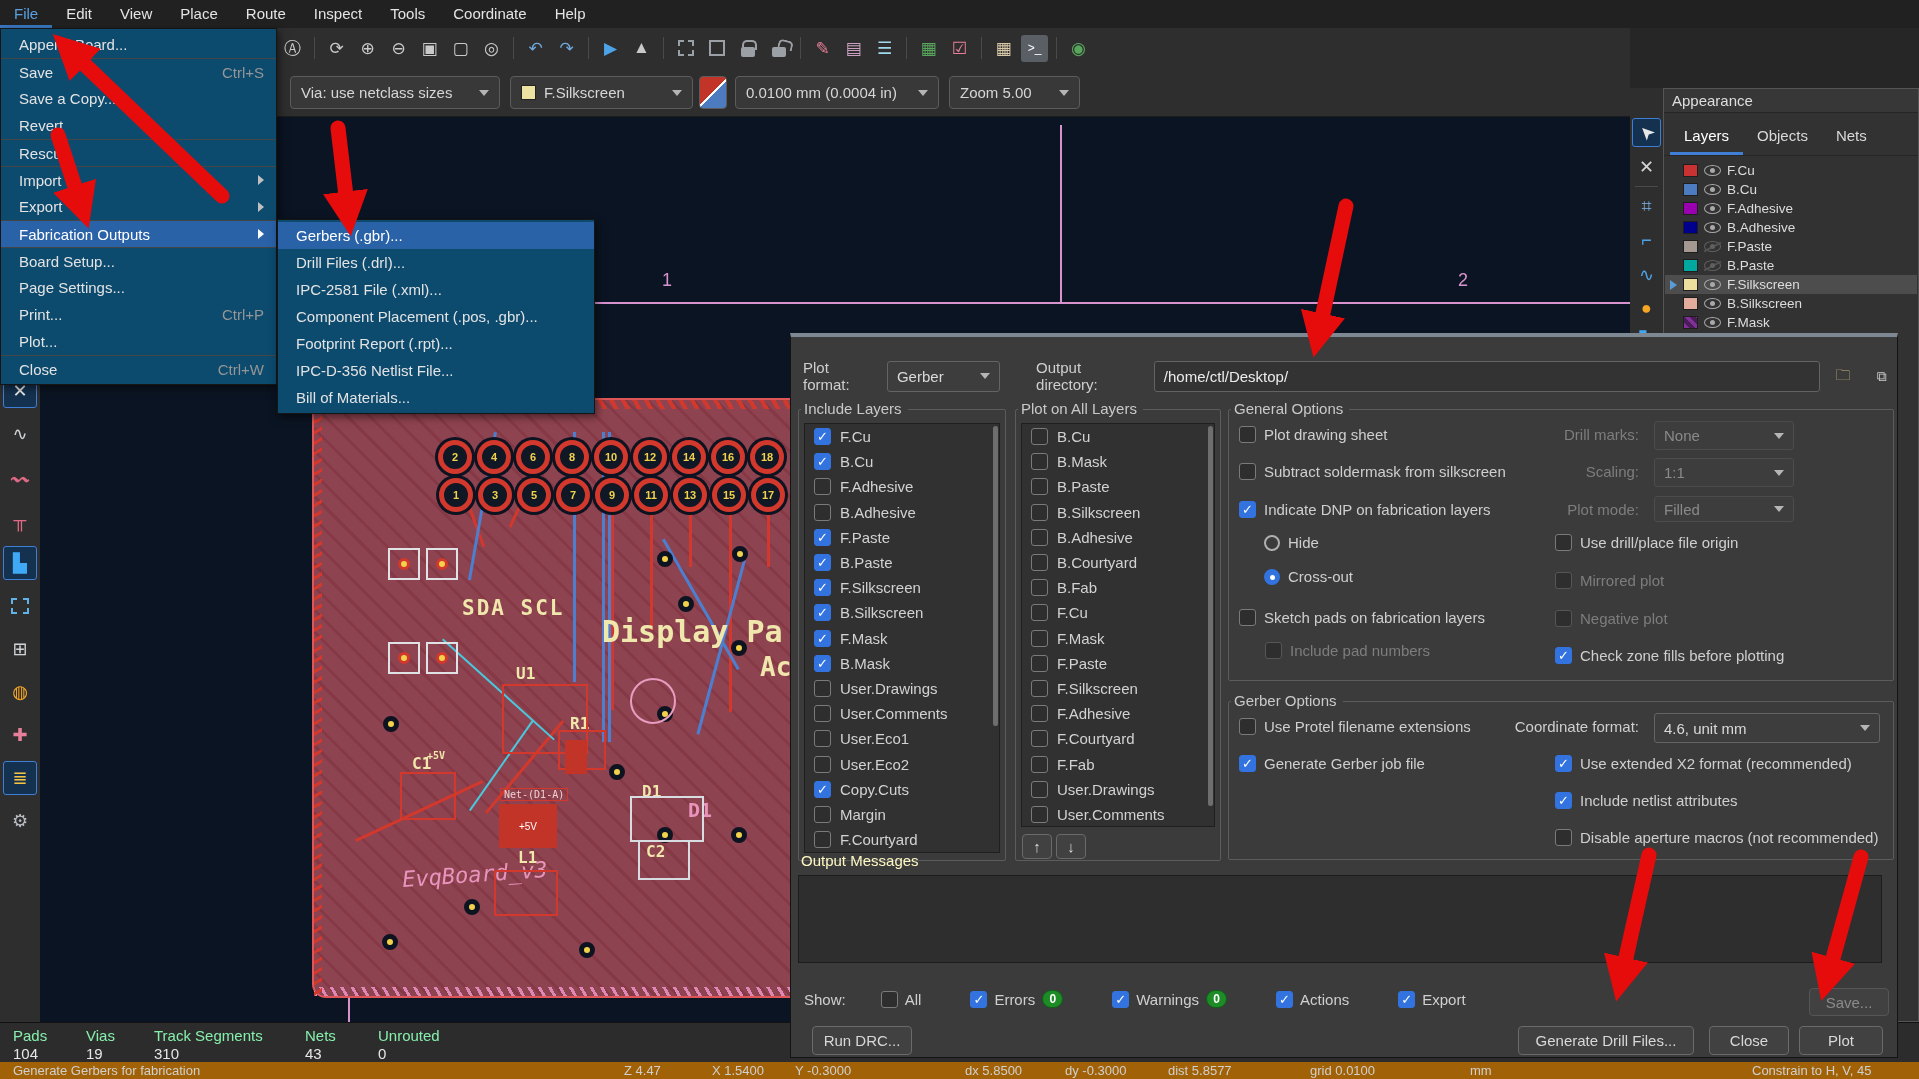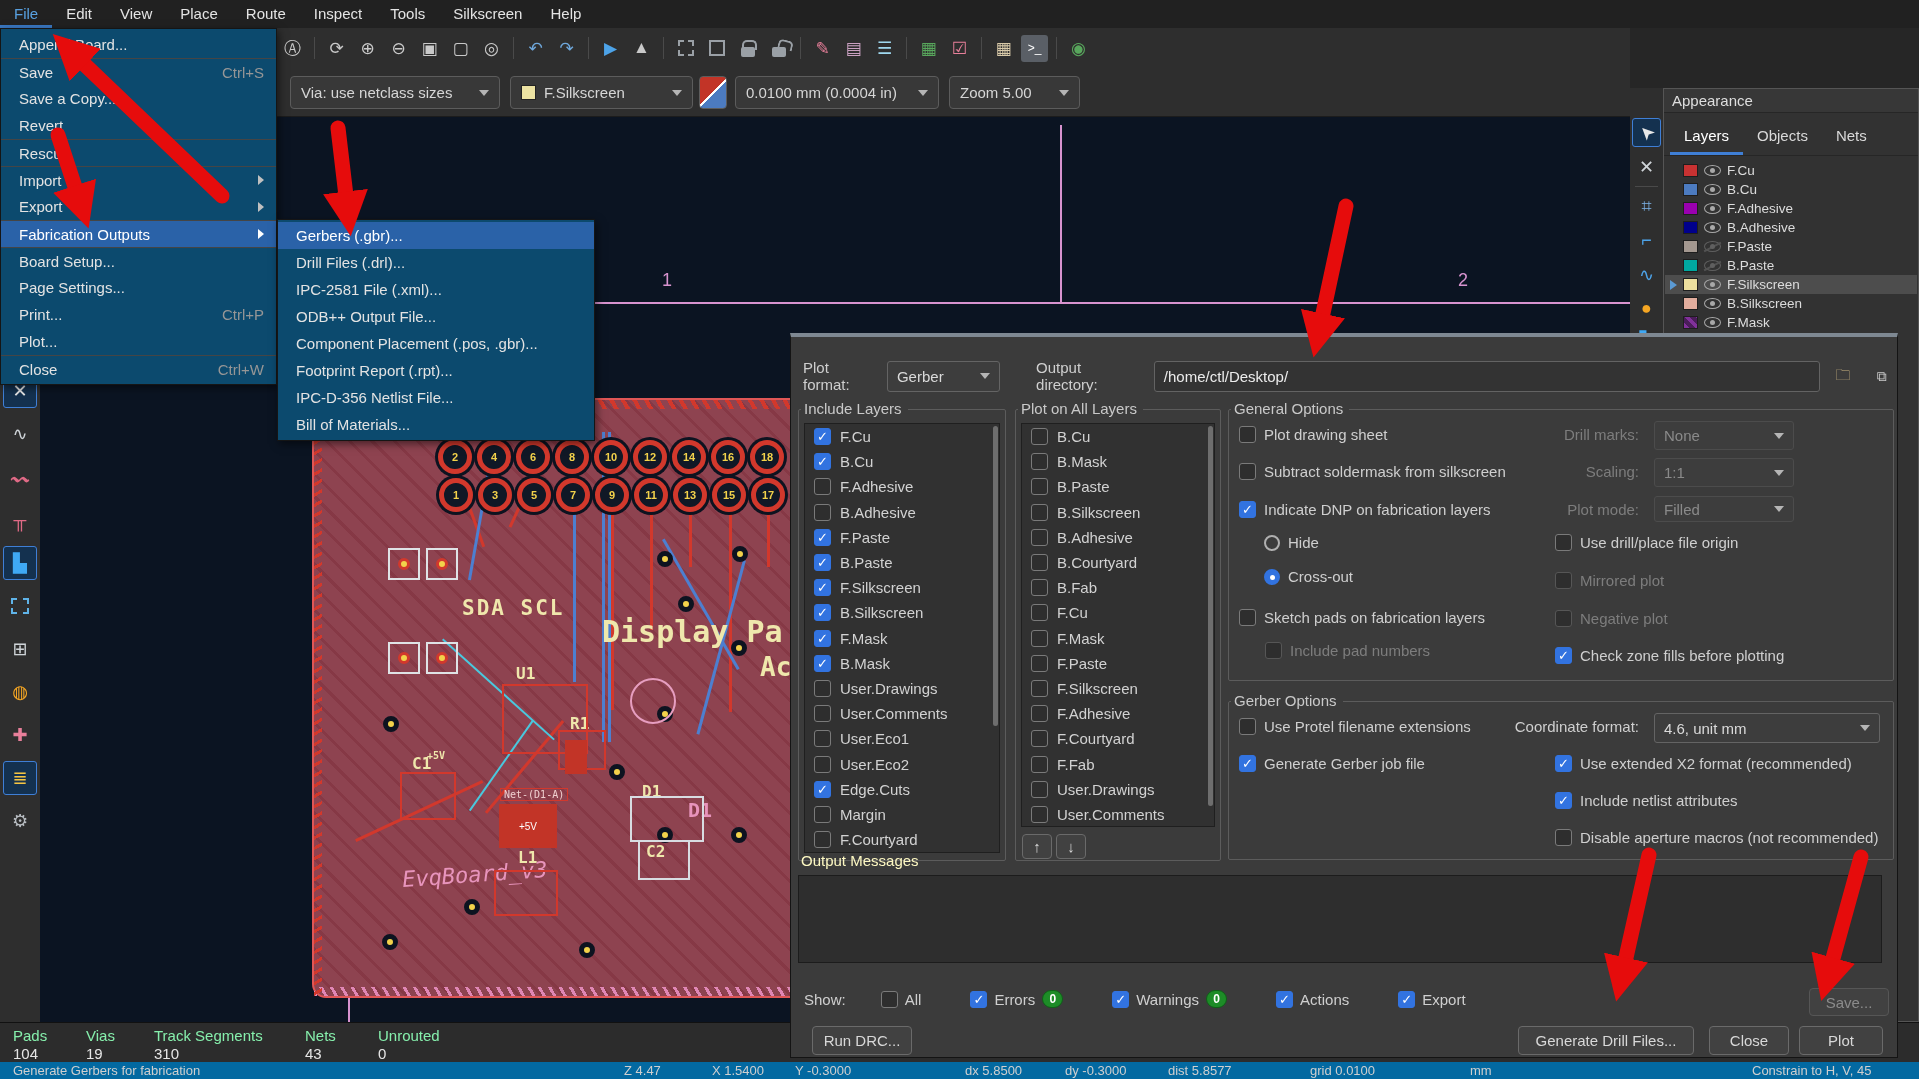--- a/index.html
+++ b/index.html
@@ -97,21 +97,21 @@
   .sbar { position:absolute; right:1px; top:2px; width:5px; border-radius:3px; background:#6e6e6e; }
   .btn { position:absolute; background:#414141; border:1px solid #6a6a6a; border-radius:4px; color:#d8d8d8; display:flex; align-items:center; justify-content:center; font-size:15px; }
   .btn.dis { color:#8b8b8b; border-color:#565656; }
   .badge { min-width:21px; height:18px; border-radius:9px; background:#1d8c27; border:1px solid #0f5f18; color:#fff; font-size:12px; font-weight:bold; display:inline-flex; align-items:center; justify-content:center; padding:0 4px; }
   .msgbox { position:absolute; background:#2e2e2e; border:1px solid #1c1c1c; }
 
   
   #statusbar { position:absolute; left:0; top:1022px; width:1919px; height:40px; background:#2c2c2c; border-top:1px solid #111; z-index:3; font-size:15px; }
   #statusbar .sl { position:absolute; top:4px; color:#86efac; }
   #statusbar .sv { position:absolute; top:22px; color:#e6e6e6; }
-  #bottombar { position:absolute; left:0; top:1062px; width:1919px; height:17px; background:#0369a1; z-index:30; font-size:13px; color:#cfcfcf; }
+  #bottombar { position:absolute; left:0; top:1062px; width:1919px; height:17px; background:#a16207; z-index:30; font-size:13px; color:#cfcfcf; }
   #bottombar span { position:absolute; top:1px; white-space:nowrap; }
 
   #arrows { position:absolute; left:0; top:0; z-index:90; pointer-events:none; }
 </style>
 </head>
 <body>
 
 <div id="canvas">
 
   <div class="frameline" style="left:308px;top:185px;width:1282px;height:2px"></div>
@@ -460,21 +460,21 @@
 </div>
 
 <div id="menubar">
   <span class="mitem active">File</span>
   <span class="mitem">Edit</span>
   <span class="mitem">View</span>
   <span class="mitem">Place</span>
   <span class="mitem">Route</span>
   <span class="mitem">Inspect</span>
   <span class="mitem">Tools</span>
-  <span class="mitem">Silkscreen</span>
+  <span class="mitem">Coordinate</span>
   <span class="mitem">Help</span>
 </div>
 
 <div id="filemenu" class="menu">
   <div class="mrow">
       <span>Append Board...</span>
     </div>
   <div class="mrow septop">
       <span>Save</span>
       <span class="sc">Ctrl+S</span>
@@ -521,23 +521,20 @@
 
 <div id="submenu" class="menu">
   <div class="mrow hl">
       <span>Gerbers (.gbr)...</span>
     </div>
   <div class="mrow">
       <span>Drill Files (.drl)...</span>
     </div>
   <div class="mrow">
       <span>IPC-2581 File (.xml)...</span>
-    </div>
-  <div class="mrow">
-      <span>ODB++ Output File...</span>
     </div>
   <div class="mrow">
       <span>Component Placement (.pos, .gbr)...</span>
     </div>
   <div class="mrow">
       <span>Footprint Report (.rpt)...</span>
     </div>
   <div class="mrow">
       <span>IPC-D-356 Netlist File...</span>
     </div>
@@ -614,21 +611,21 @@
       <div class="lirow">
           <span class="cb"></span>
           <span>User.Eco1</span>
         </div>
       <div class="lirow">
           <span class="cb"></span>
           <span>User.Eco2</span>
         </div>
       <div class="lirow">
           <span class="cb on"></span>
-          <span>Edge.Cuts</span>
+          <span>Copy.Cuts</span>
         </div>
       <div class="lirow">
           <span class="cb"></span>
           <span>Margin</span>
         </div>
       <div class="lirow">
           <span class="cb"></span>
           <span>F.Courtyard</span>
         </div>
       <div class="sbar" style="height:300px"></div>

